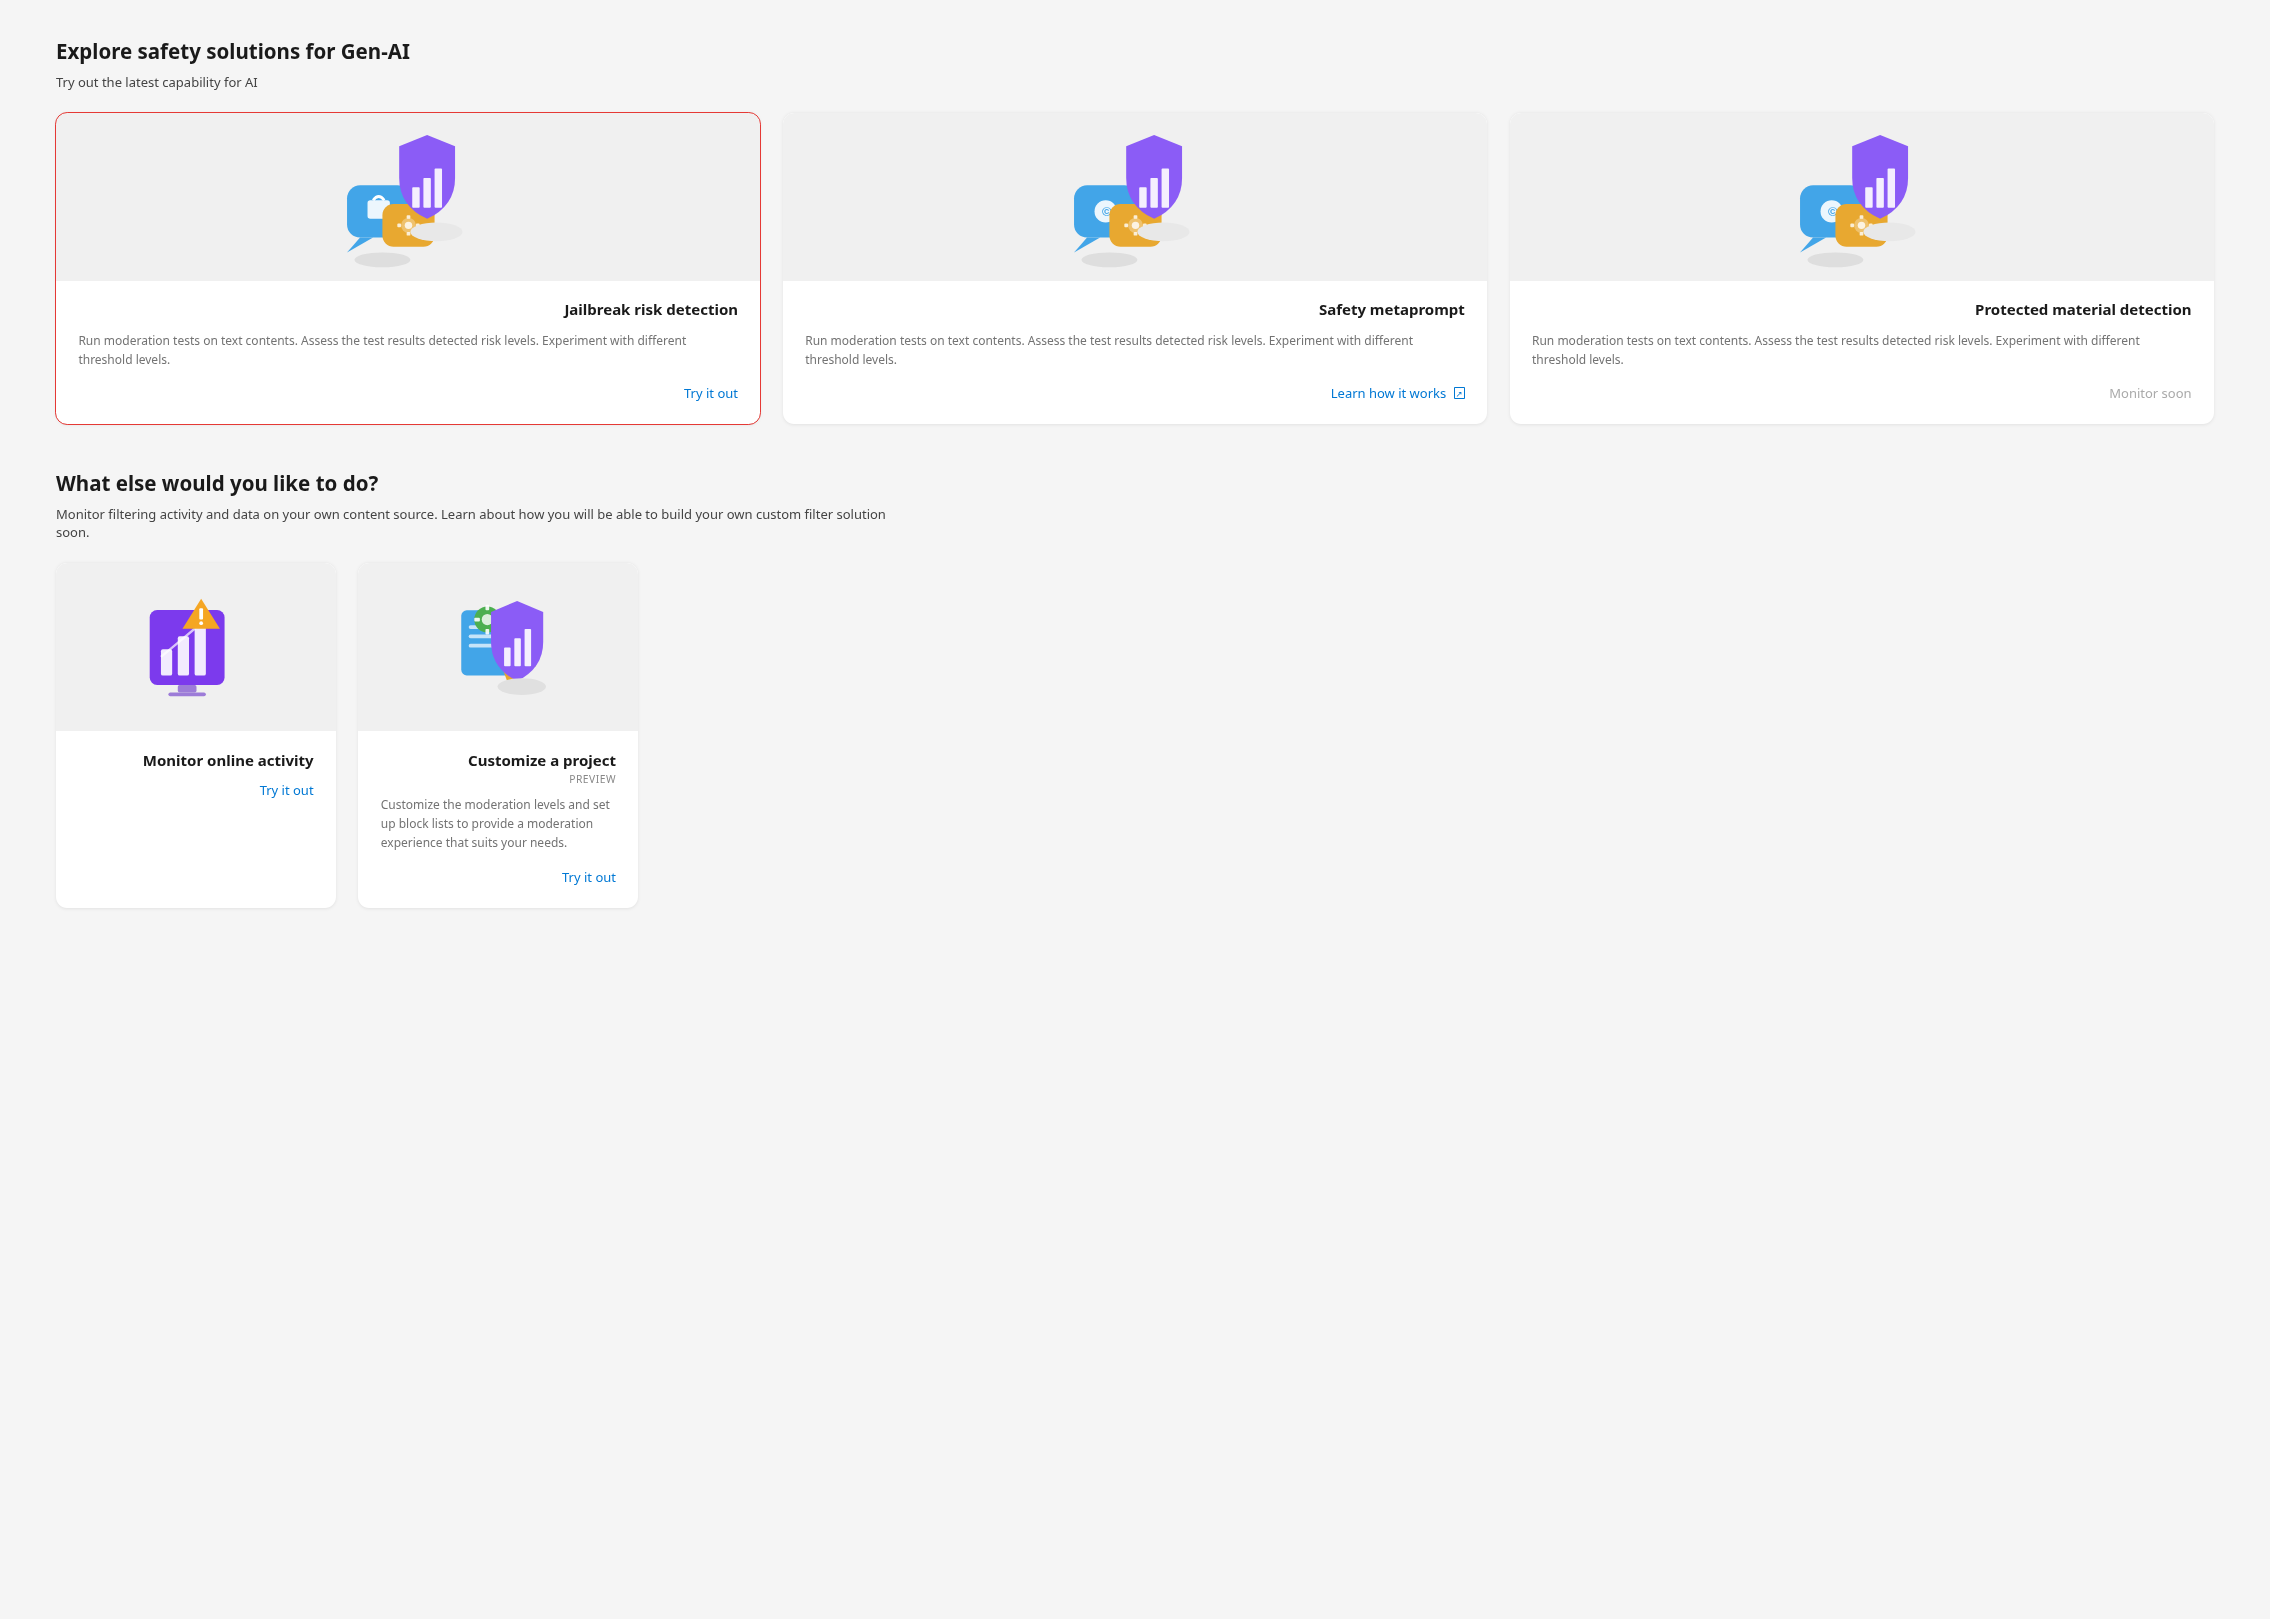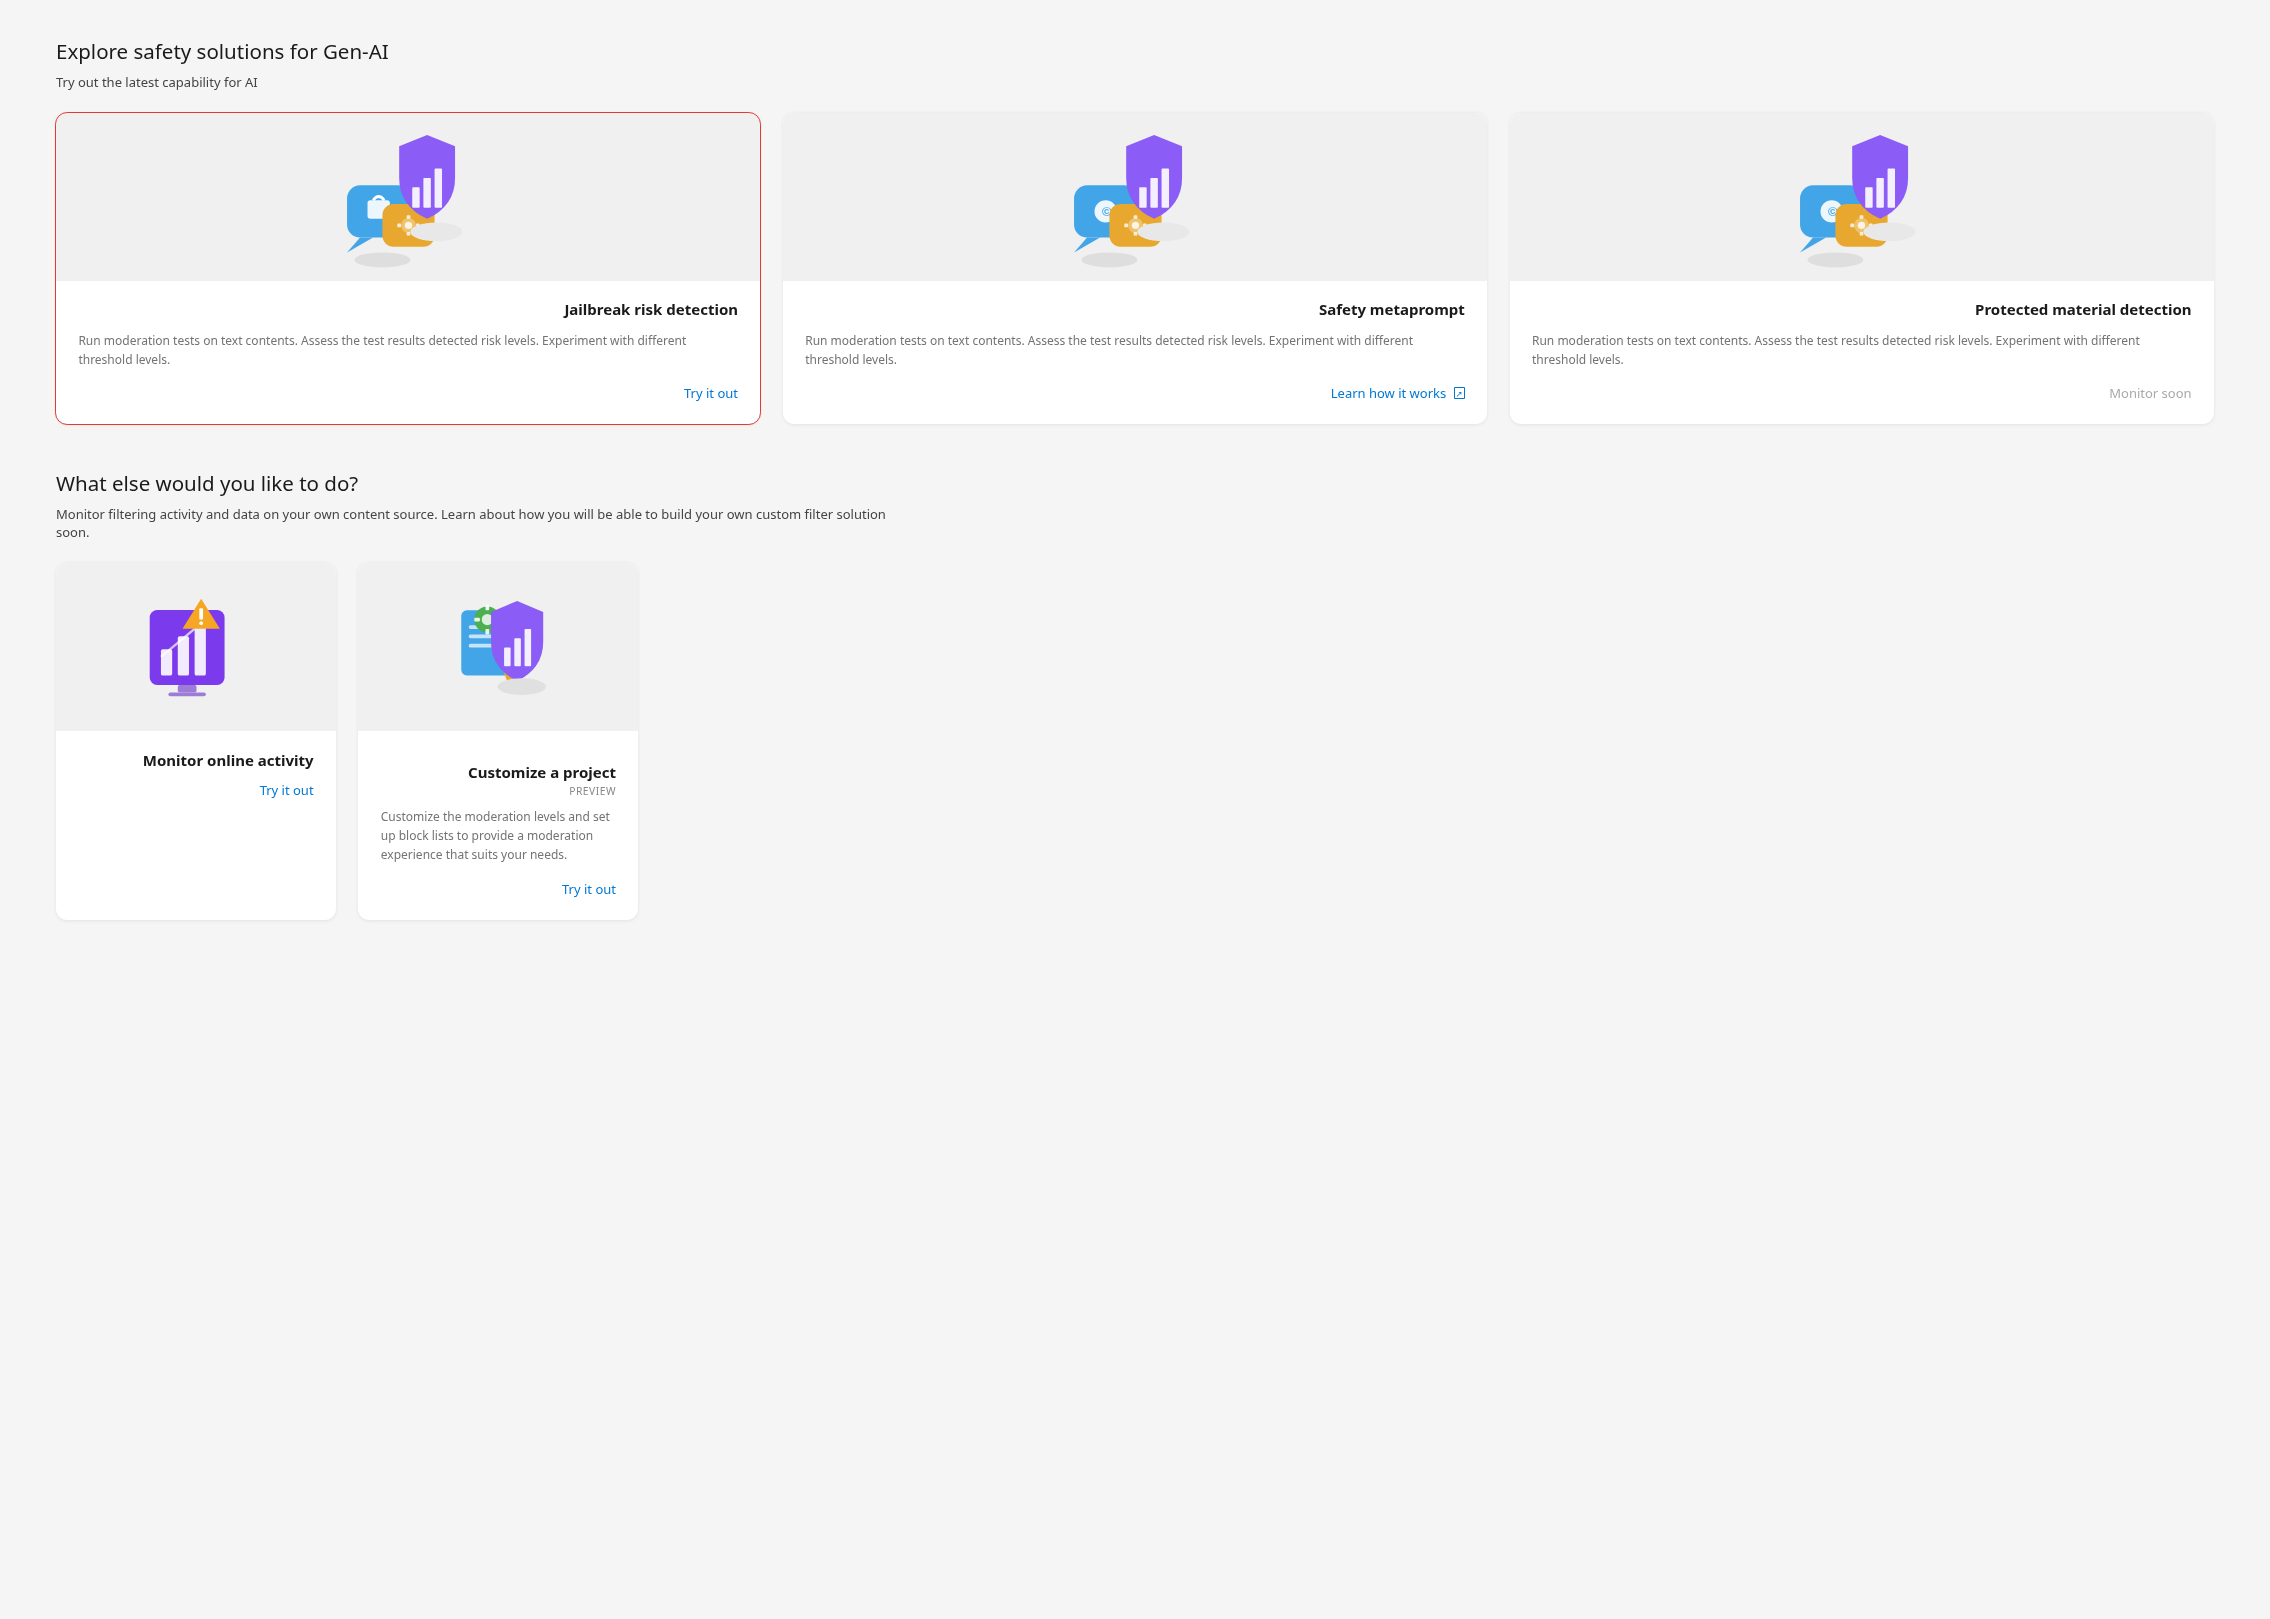--- a/index.html
+++ b/index.html
@@ -6,21 +6,21 @@
     body {
       font-family: 'Segoe UI', system-ui, -apple-system, sans-serif;
       background: #f5f5f5;
       color: #242424;
       padding: 37px 56px;
       min-height: 100vh;
     }
 
     .section-title {
       font-size: 20.5px;
-      font-weight: 400;
+      font-weight: 700;
       margin-bottom: 7.5px;
       color: #1a1a1a;
     }
 
     .section-subtitle {
       font-size: 13px;
       color: #444;
       margin-bottom: 22.4px;
     }
 
@@ -262,21 +262,21 @@
         <rect x="50" y="110" width="20" height="8" rx="2" fill="#9d7cd8"></rect>
         <rect x="40" y="118" width="40" height="4" rx="2" fill="#9d7cd8"></rect>
       </svg>
     </div>
     <div class="card-body">
       <div class="card-title">Monitor online activity</div>
       <a class="card-link" href="#">Try it out</a>
     </div>
   </div>
 
-  <div class="card" style="max-width: 280px; gap: 12px;">
+  <div class="card" style="max-width: 280px;">
     <div class="card-image">
       <svg width="149" height="131" viewBox="0 0 160 140" xmlns="http://www.w3.org/2000/svg">
 
         <rect x="40" y="30" width="55" height="70" rx="6" fill="#42a5e8"></rect>
         <rect x="48" y="46" width="38" height="4" rx="2" fill="white" opacity="0.7"></rect>
         <rect x="48" y="56" width="28" height="4" rx="2" fill="white" opacity="0.7"></rect>
         <rect x="48" y="66" width="32" height="4" rx="2" fill="white" opacity="0.7"></rect>
 
         <circle cx="68" cy="40" r="14" fill="#4caf50"></circle>
         <circle cx="68" cy="40" r="6" fill="white" opacity="0.8"></circle>

